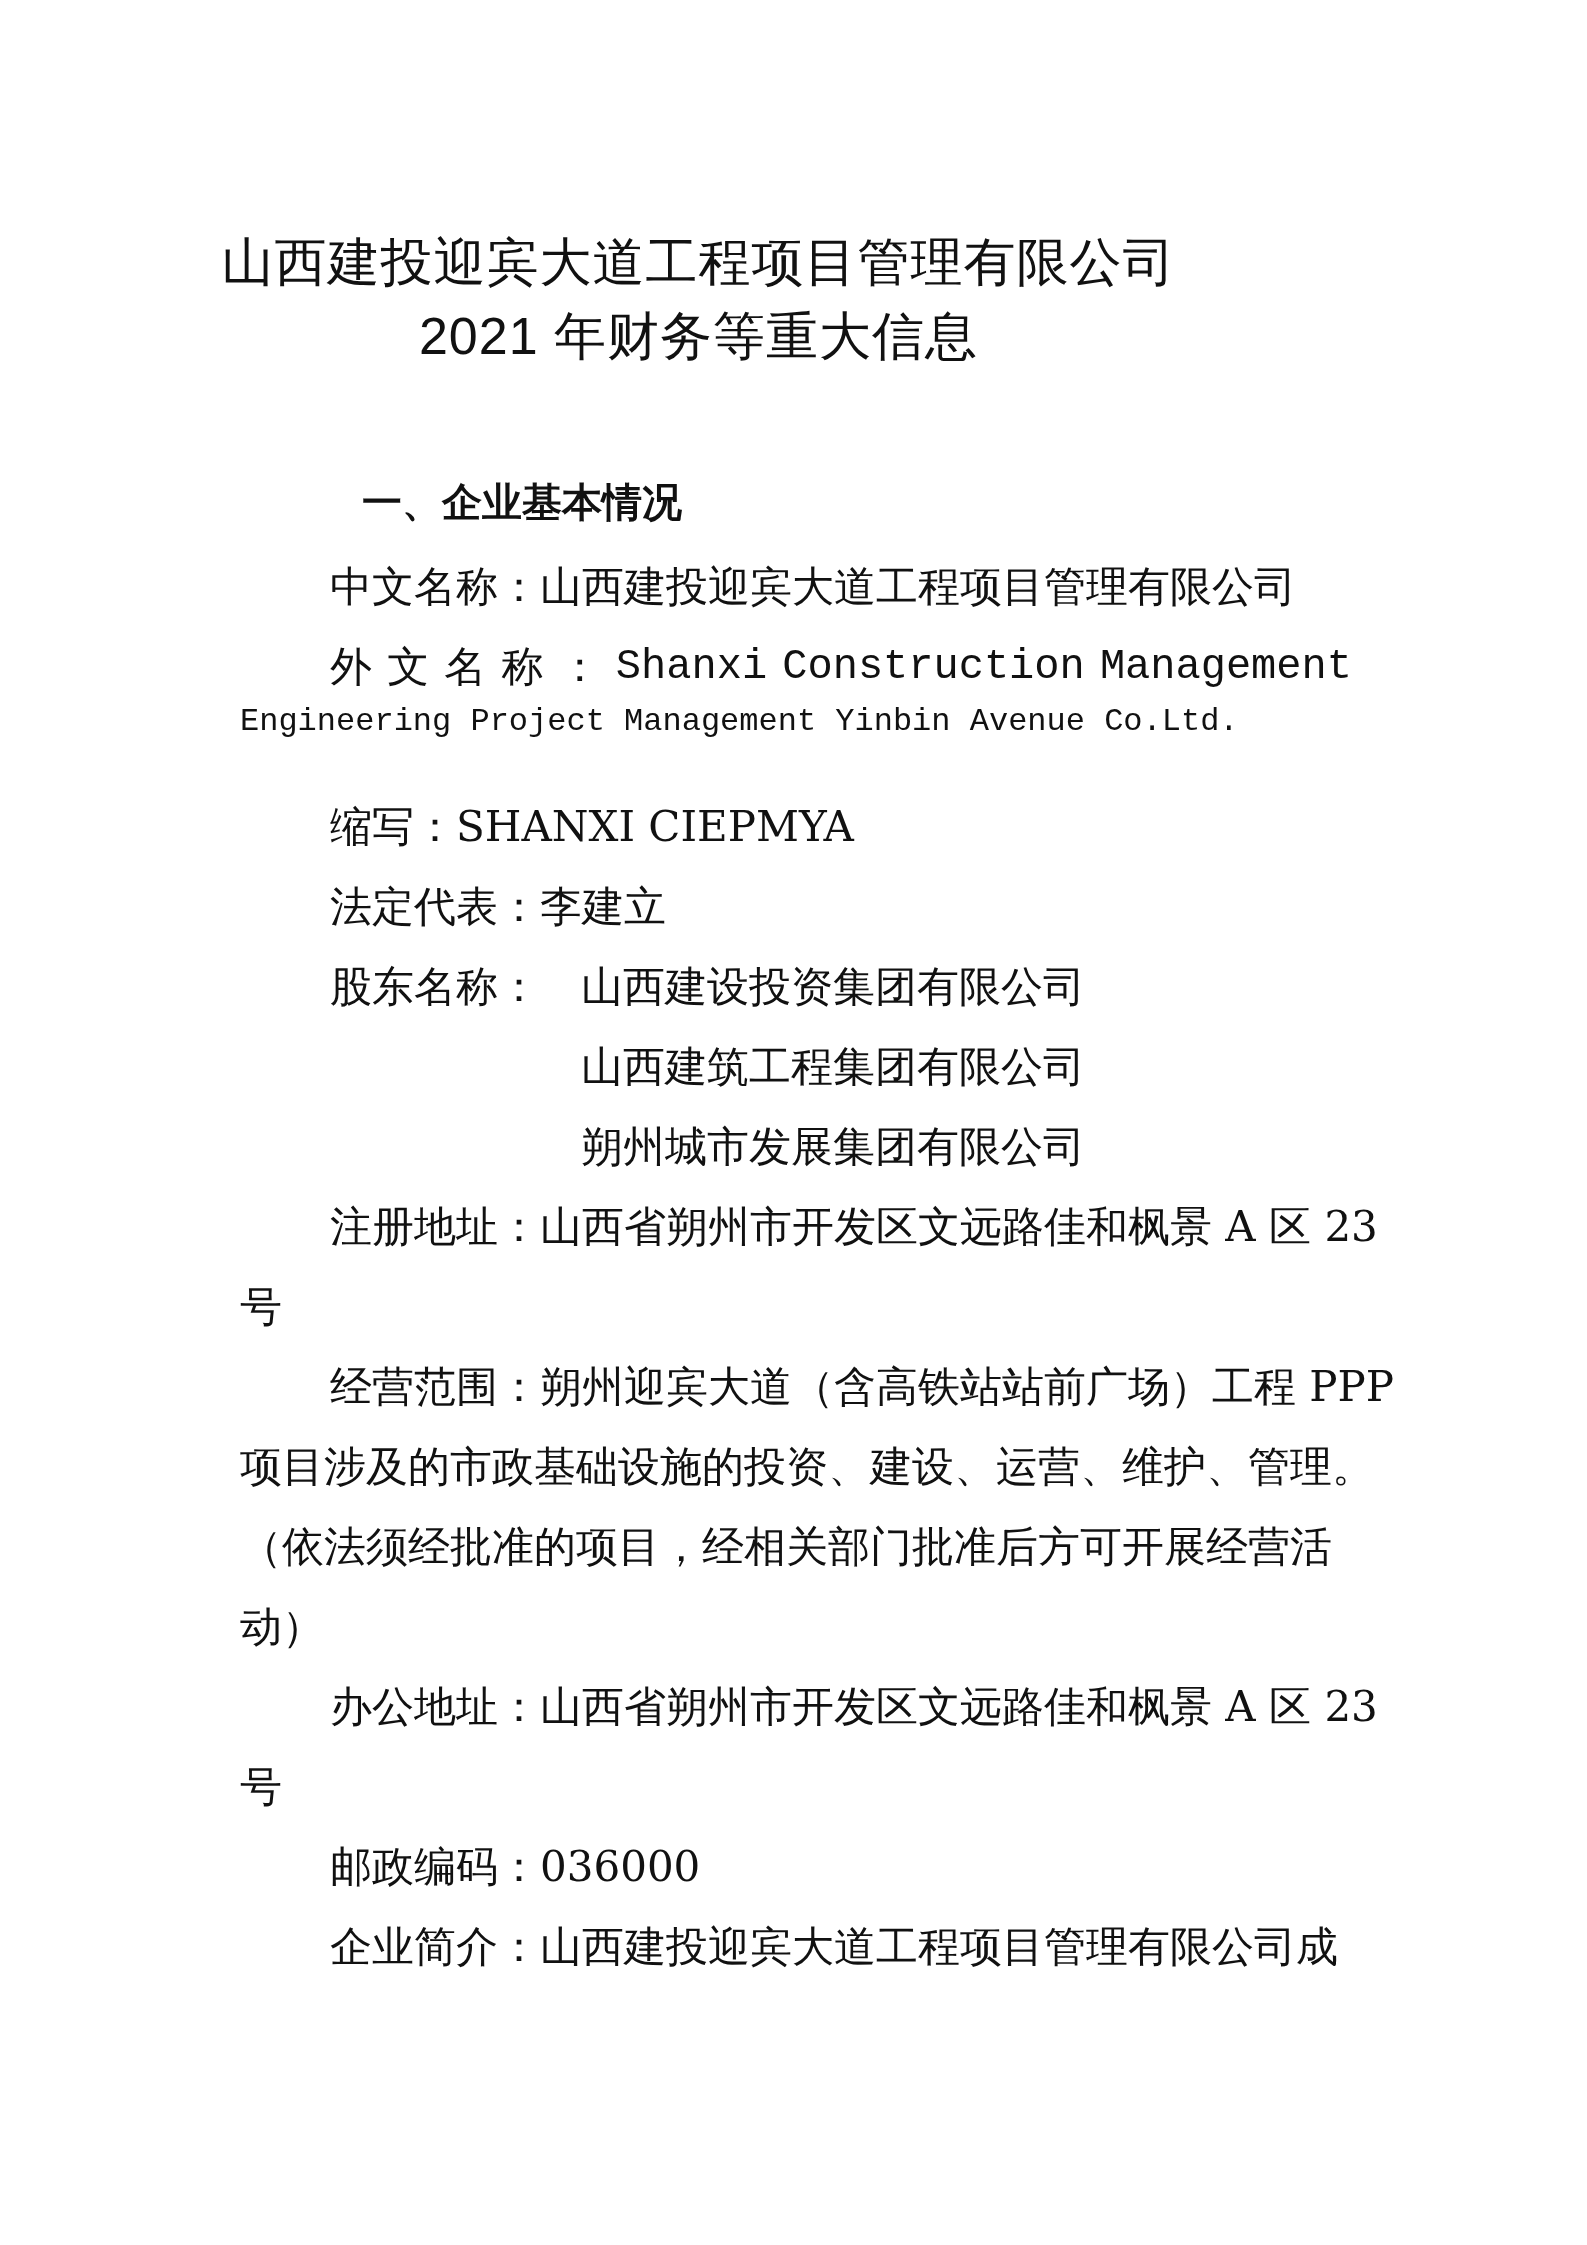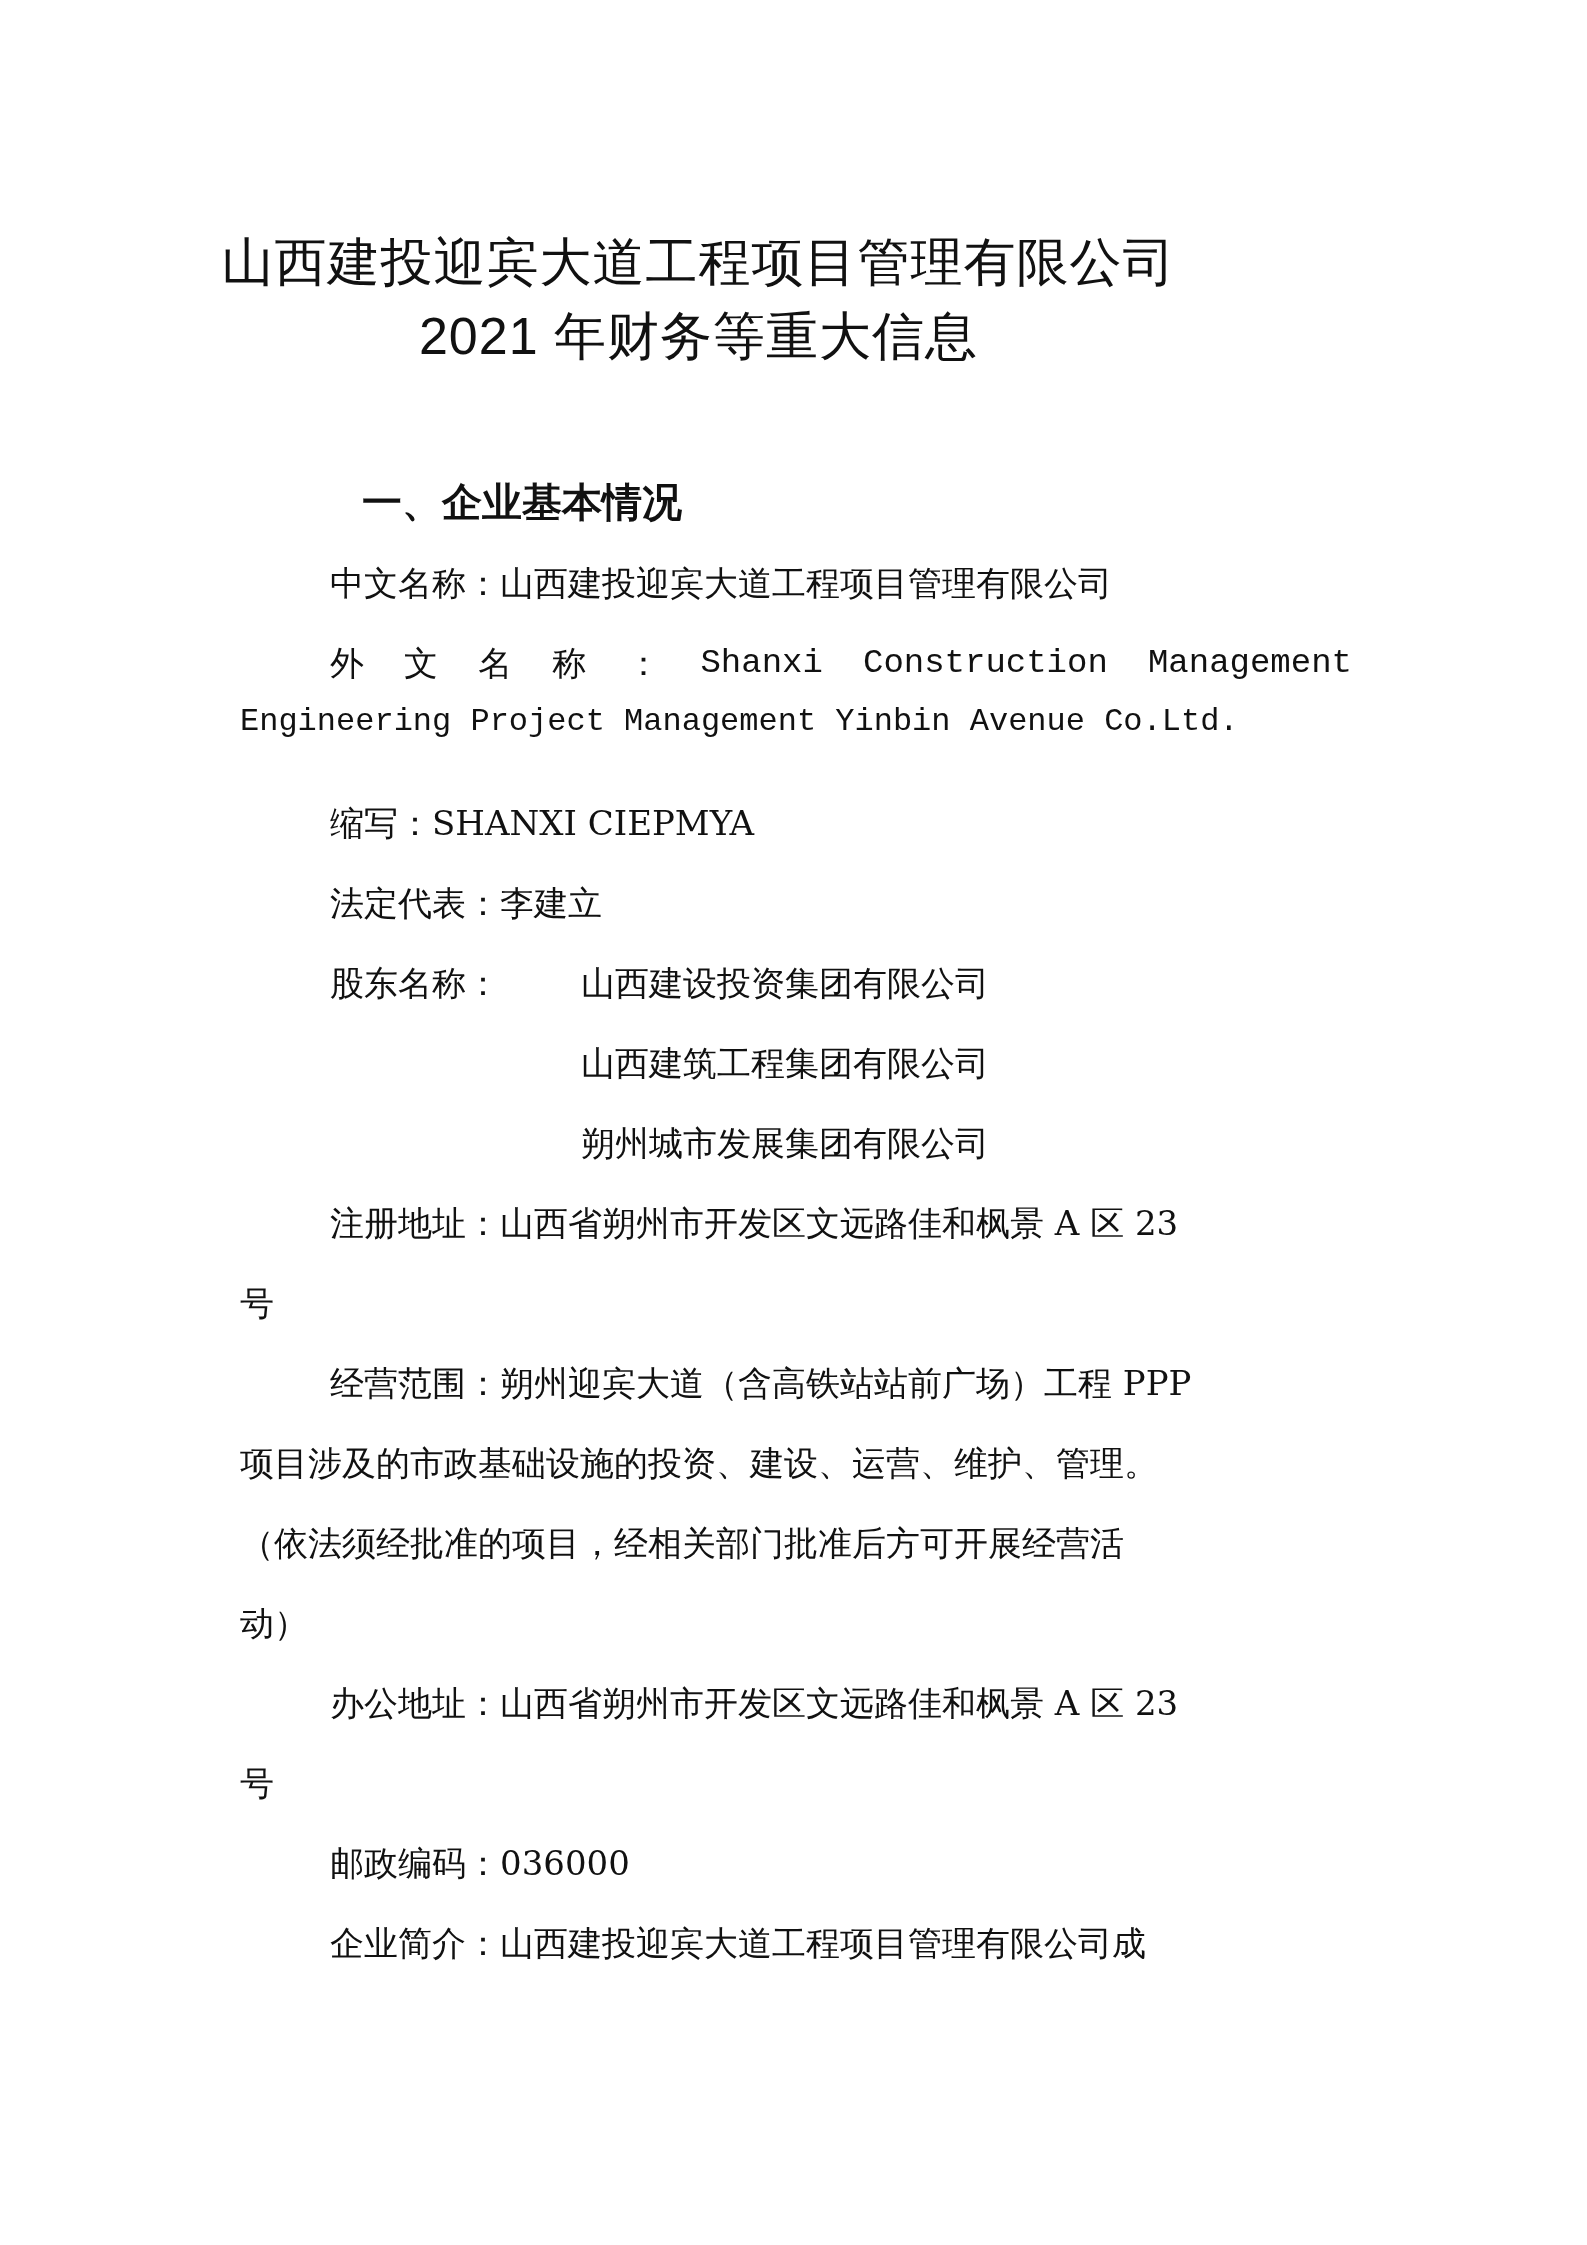--- a/index.html
+++ b/index.html
@@ -11,21 +11,21 @@
   }
   .t1 { top: 236px; }
   .t2 { top: 310px; }
   .heading {
     position: absolute; left: 330px; top: 482px;
     font-family: "DejaVu Sans", sans-serif; font-weight: bold;
     font-size: 40px; line-height: 1; margin-left: 32px;
   }
   .line {
     position: absolute; font-family: "DejaVu Serif", serif;
-    font-size: 34px; line-height: 1; white-space: nowrap;
+    font-size: 42px; line-height: 1; white-space: nowrap;
   }
   .ind { left: 330px; }
   .nl { left: 240px; }
   .sub { left: 543px; margin-left: 38px; }
   .just { width: 1022px; display: flex; justify-content: space-between; }
   .mono { font-family: "Liberation Mono", "DejaVu Sans Mono", monospace; text-align: center; }
 </style>
 </head>
 <body>
 

